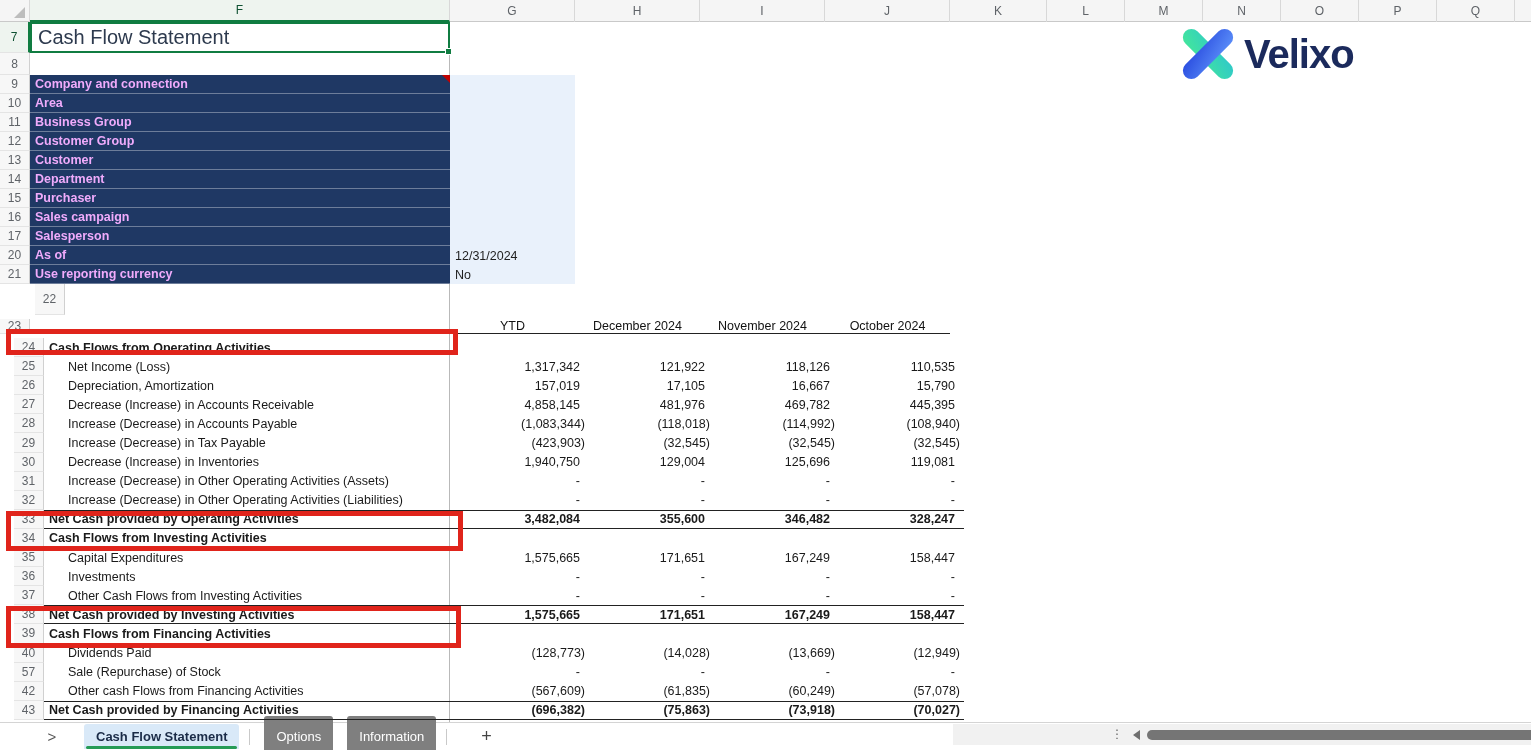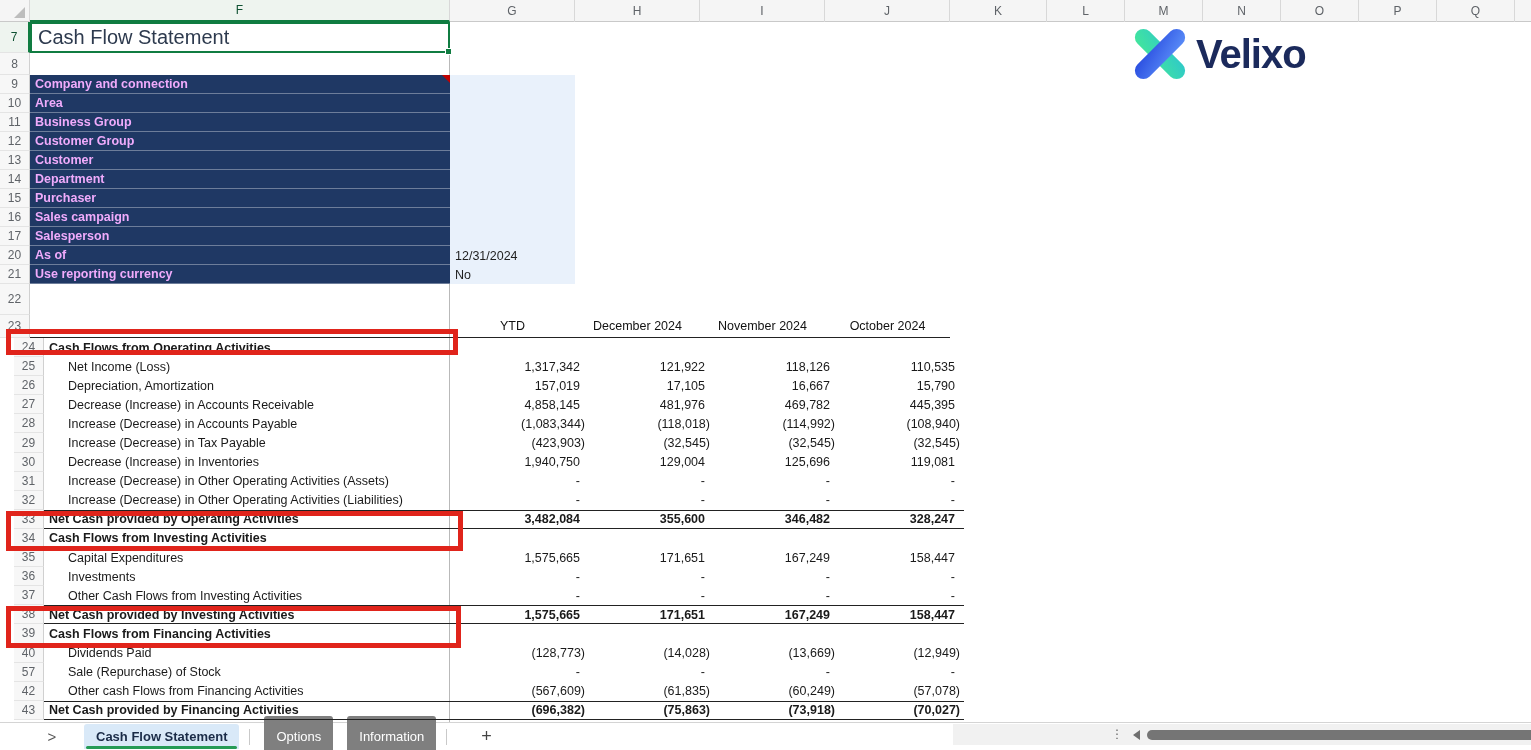--- a/index.html
+++ b/index.html
@@ -30,52 +30,52 @@
   .xrow { display:flex; position:relative; }
 
   
   .row7 { height:31px; }
   .title-cell { width:420px; position:relative; border:2px solid var(--green);
     display:flex; align-items:center; padding-left:6px; font-size:20px; color:#2d3a4e;
     background:#fff; z-index:3; }
   .fill-handle { position:absolute; right:-4px; bottom:-4px; width:7px; height:7px;
     background:var(--green); border:1px solid #fff; }
   .row8 { height:22px; }
-  .row22 { height:31px; }
+  .row22 { height:31px;margin-left:35px; }
 
   
   .prow { display:flex; height:19px; position:relative; z-index:1; }
   .pcell-label { width:420px; flex:0 0 420px; background:var(--navy); color:#f0abfc;
     font-size:12.5px; font-weight:bold; display:flex; align-items:center; padding-left:5px;
     border-bottom:1px solid rgba(255,255,255,.35); position:relative; }
   .note { position:absolute; right:0; top:0; width:0; height:0; display:none;
     border-top:8px solid #c00000; border-left:8px solid transparent; }
   .pcell-value { width:125px; flex:0 0 125px; background:var(--pvbg); font-size:12.5px;
     color:#1f1f1f; display:flex; align-items:center; padding-left:5px; }
 
   
-  .stmt-header { height:23px; }
+  .stmt-header { height:23px;align-items:center; }
   .sinner { display:flex; width:920px; position:relative; z-index:1; }
   .stmt-header .sinner { border-bottom:1.5px solid #222; }
   .ph-spacer { width:420px; flex:0 0 420px; }
   .ph { width:125px; flex:0 0 125px; display:flex; align-items:center; justify-content:center;
     font-size:12.5px; font-weight:normal; color:#111; }
   .srow { display:flex; height:19.1px;padding-left:14px; }
   .slabel { width:420px; flex:0 0 420px; font-size:12.5px; color:#1a1a1a; white-space:nowrap;
     display:flex; align-items:center; padding-left:5px; }
   .t-item .slabel { padding-left:24px; }
   .t-section .slabel, .t-total .slabel { font-weight:bold; }
   .sval { width:125px; flex:0 0 125px; font-size:12.5px; color:#1a1a1a; display:flex;
     align-items:center; justify-content:flex-end; padding-right:9px; }
   .sval.v-paren { padding-right:4px; }
   .t-total .sval { font-weight:bold; }
   .t-total .sinner { border-top:1.5px solid #222; border-bottom:1.5px solid #222; }
 
   
-  .logo { position:absolute; left:1132px; top:26px; display:flex; align-items:center; gap:8px; z-index:4; }
+  .logo { position:absolute; left:1180px; top:26px; display:flex; align-items:center; gap:8px; z-index:4; }
   .brand { font-size:40px; font-weight:bold; color:var(--brand); letter-spacing:-1px; }
 
   
   .anno { position:absolute; border:5px solid var(--red); z-index:6; background:transparent; }
   .anno1 { left:6px; top:329px;  width:452px; height:26px; }
   .anno2 { left:6px; top:511px;  width:457px; height:40px; }
   .anno3 { left:6px; top:606px;  width:455px; height:42px; }
 
   
   .tabbar { position:absolute; left:0; top:722px; width:1531px; height:28px; background:#fff;

